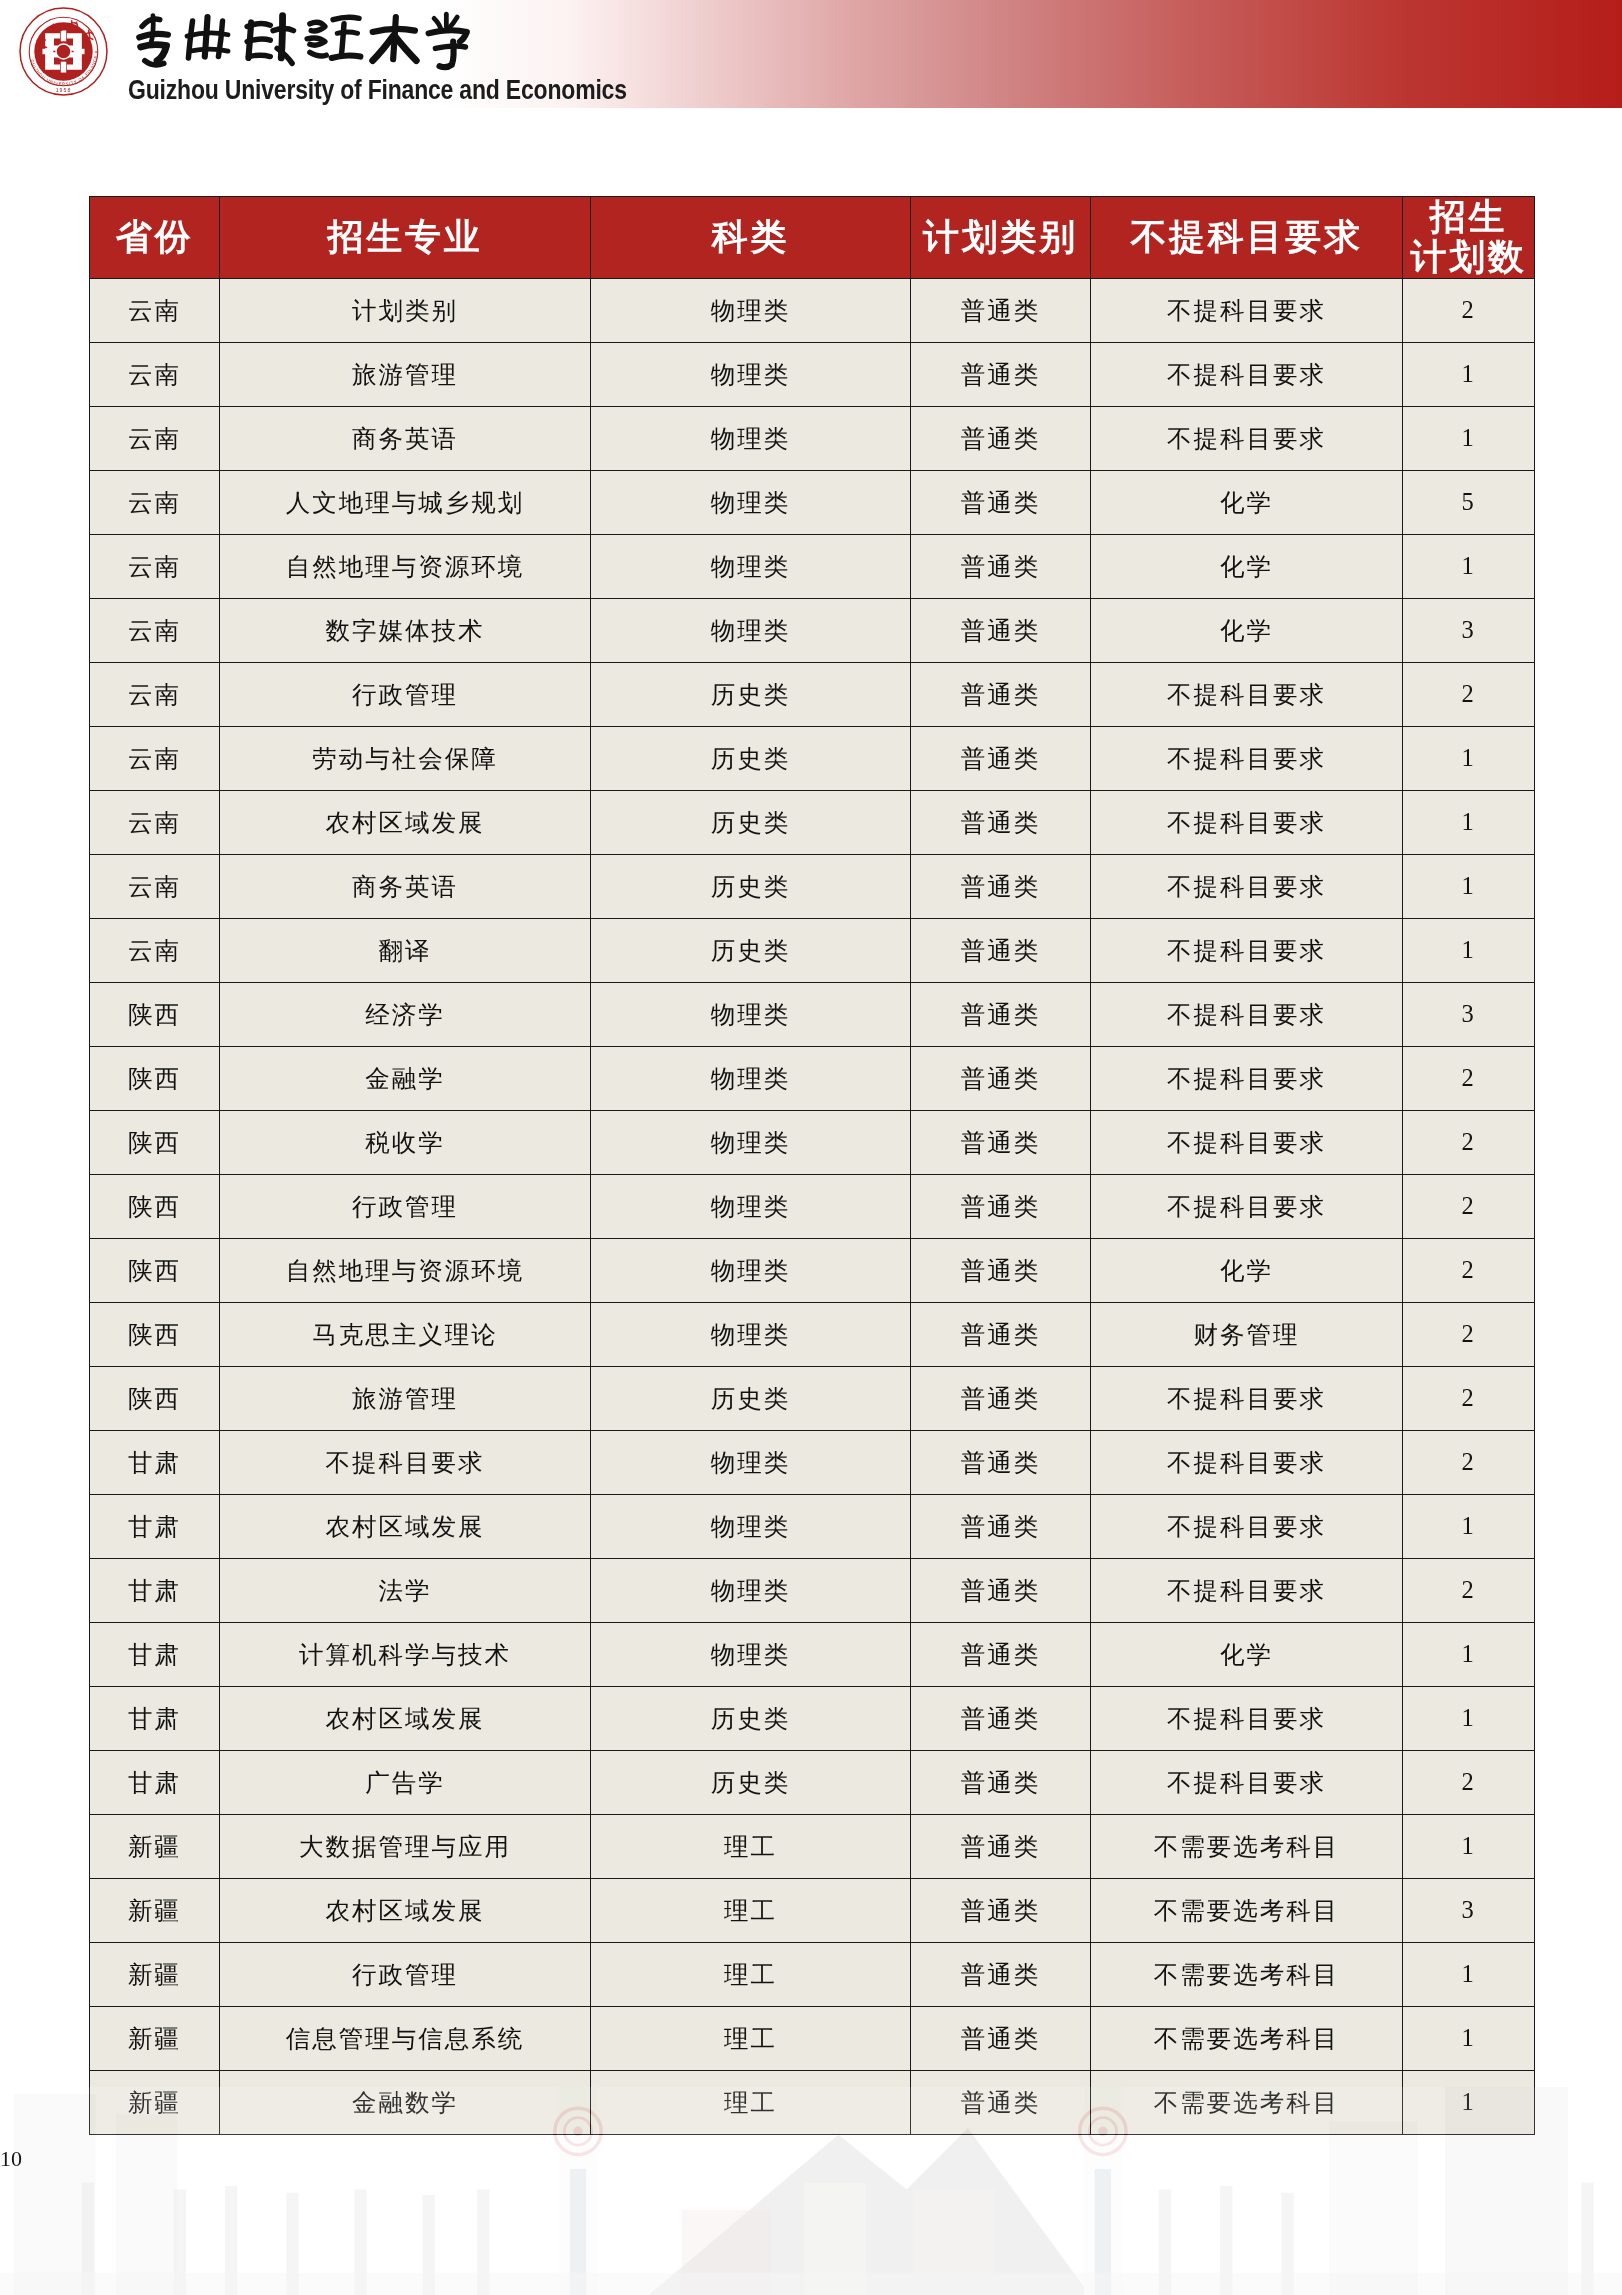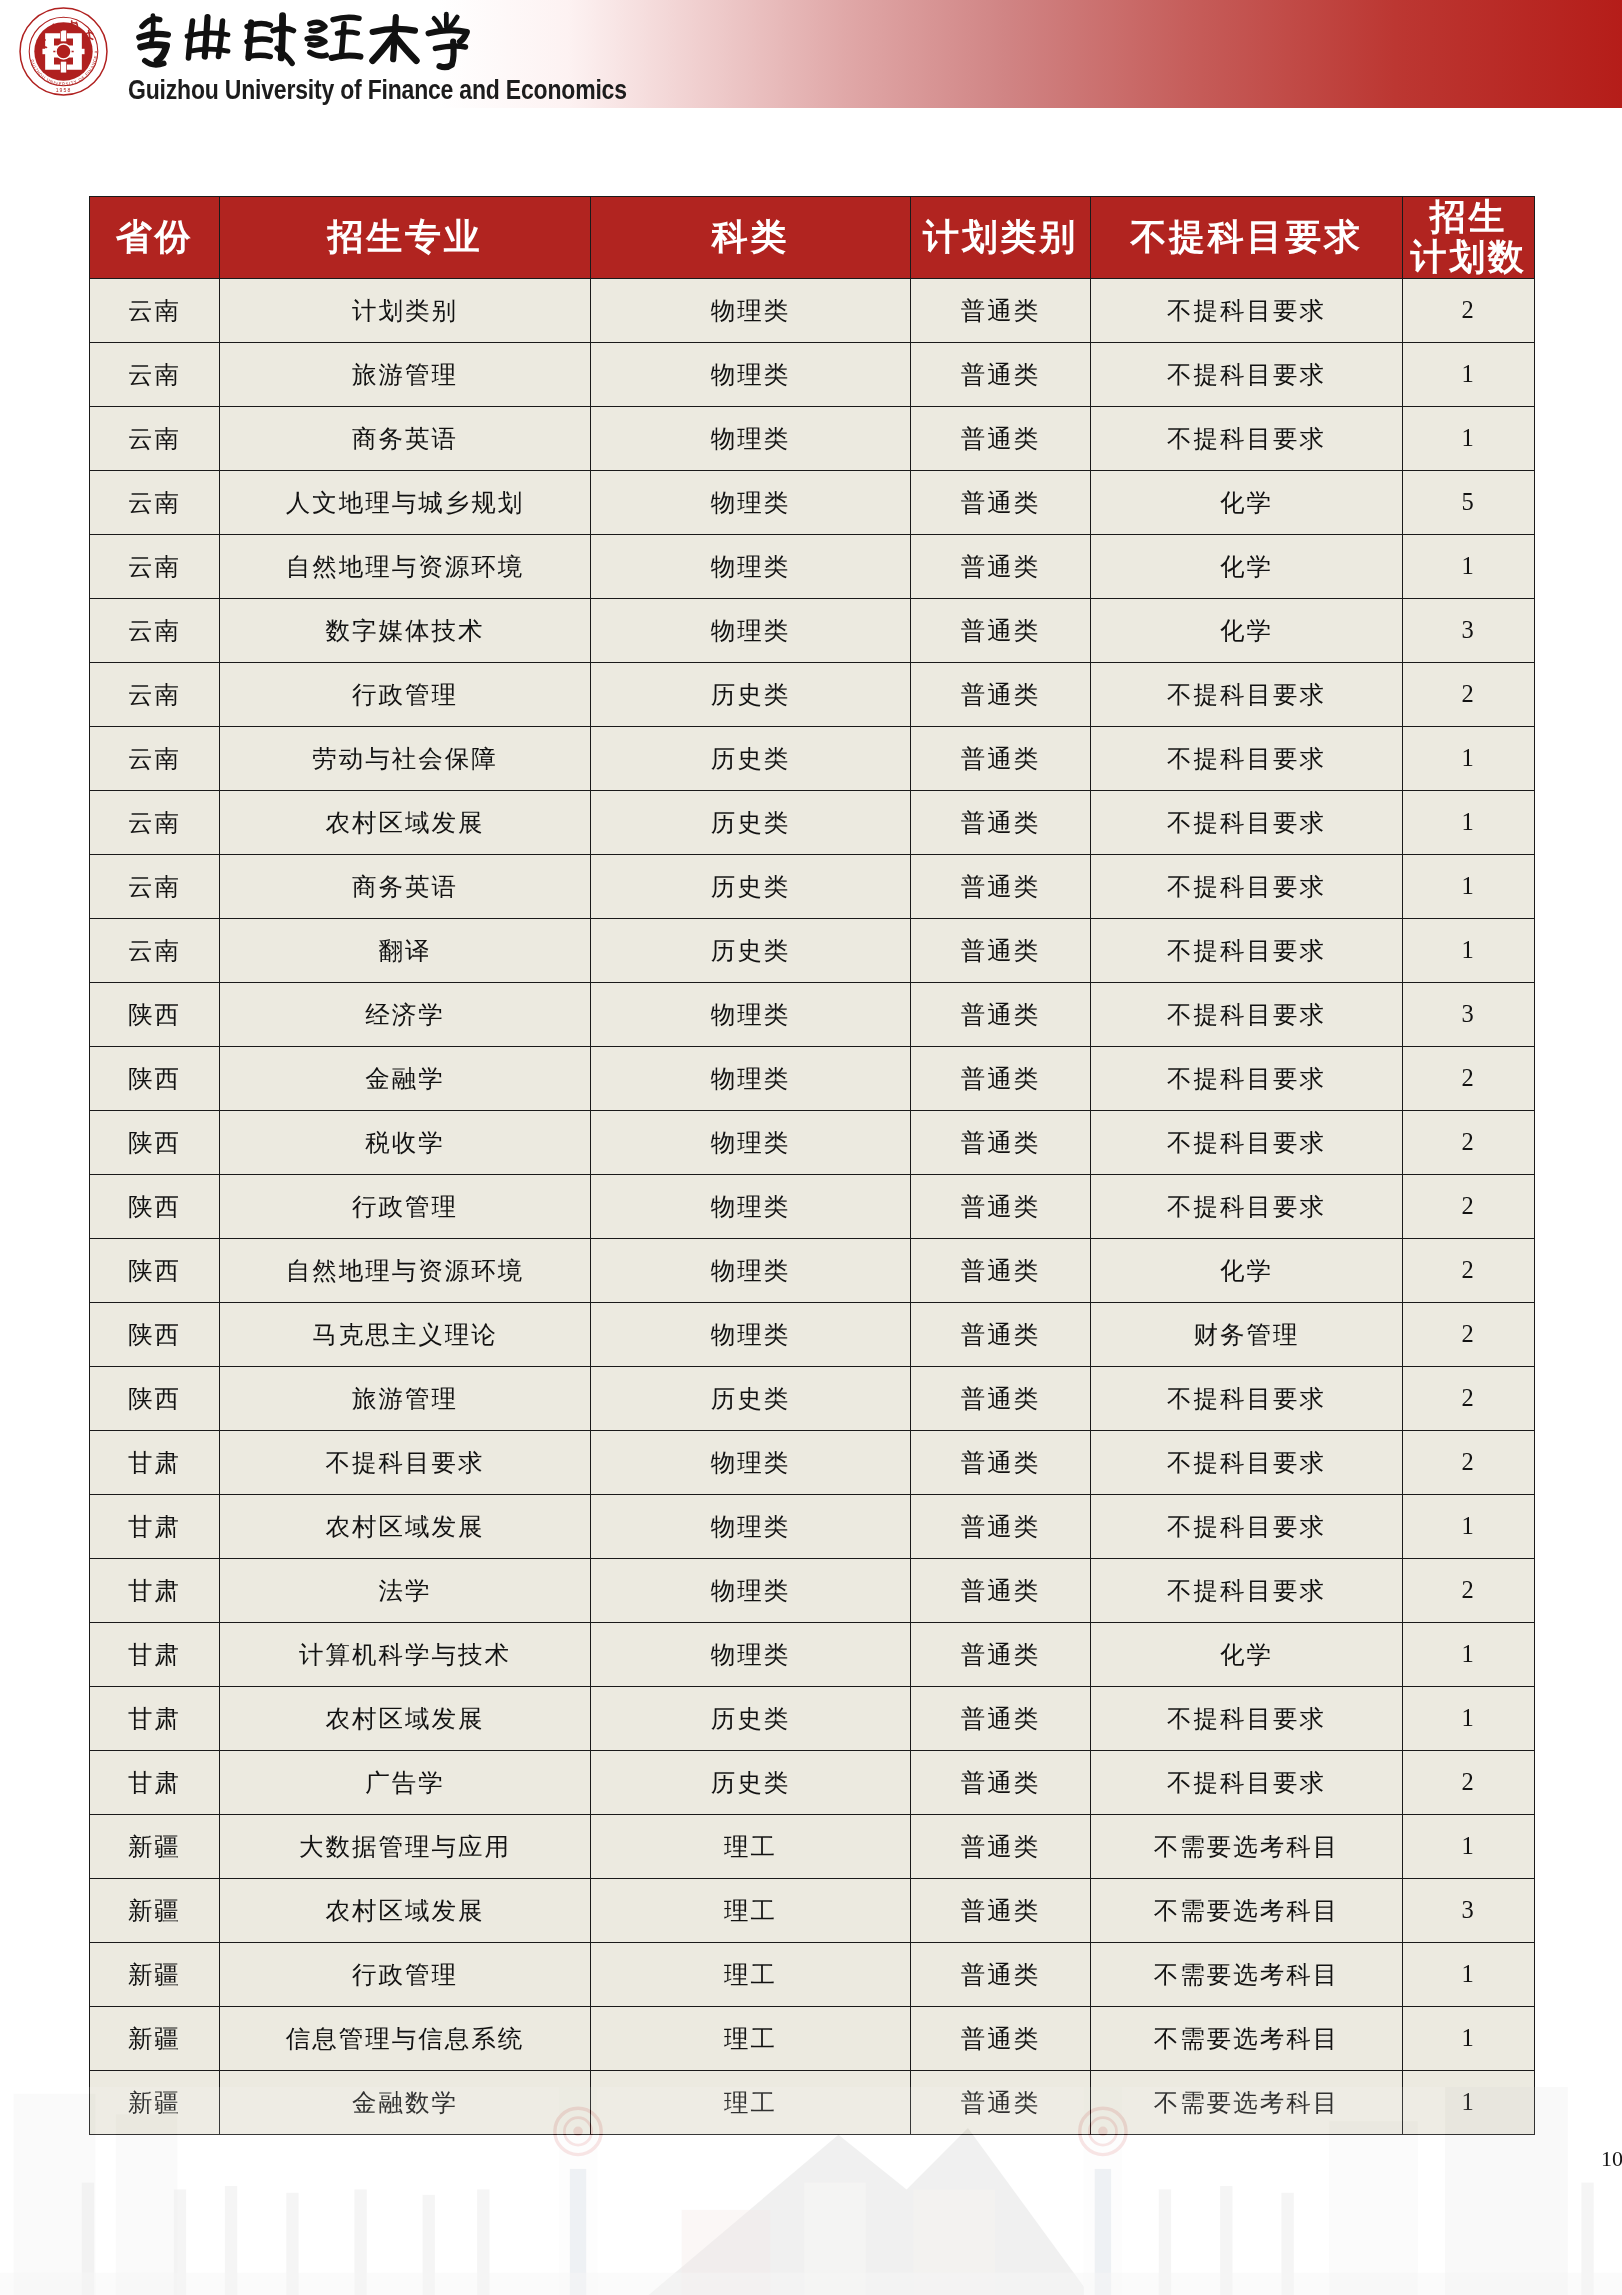--- a/index.html
+++ b/index.html
@@ -103,21 +103,21 @@
   .col-cat    { width: 320px; }
   .col-plan   { width: 180px; }
   .col-subj   { width: 312px; }
   .col-count  { width: 132px; }
 
   
   .page-number {
     position: absolute;
     left: 0; top: 2146px;
     width: 1623px;
-    text-align: right;
+    text-align: left;
     font-family: "Liberation Serif", "DejaVu Serif", serif;
     font-size: 22px;
     color: #151515;
     z-index: 5;
   }
   .footer-photo {
     position: absolute;
     left: 0; top: 2087px;
     width: 1623px;
     height: 209px;

